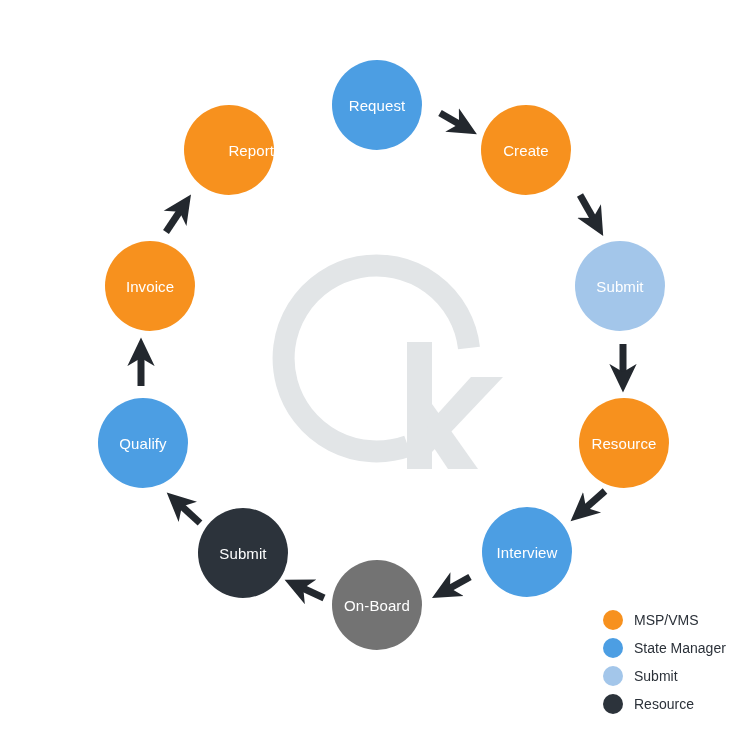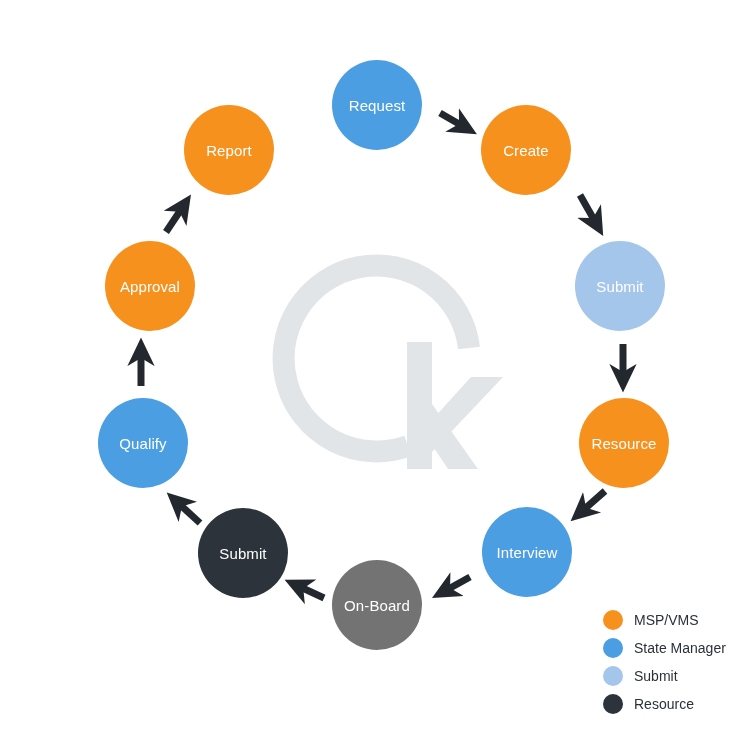--- a/index.html
+++ b/index.html
@@ -137,23 +137,23 @@
   <div class="node" style="left:332px;top:560px;width:90px;height:90px;background:#737373;">
     <span class="node-label">On-Board</span>
   </div>
   <div class="node" style="left:198px;top:508px;width:90px;height:90px;background:#2C333B;">
     <span class="node-label">Submit</span>
   </div>
   <div class="node" style="left:98px;top:398px;width:90px;height:90px;background:#4C9EE3;">
     <span class="node-label">Qualify</span>
   </div>
   <div class="node" style="left:105px;top:241px;width:90px;height:90px;background:#F7911E;">
-    <span class="node-label">Approval</span>
+    <span class="node-label">Invoice</span>
   </div>
-  <div class="node" style="left:184px;top:105px;width:90px;height:90px;background:#F7911E;">
+  <div class="node" style="left:184px;top:105px;width:90px;height:90px;background:#F7911E;justify-content:flex-end;">
     <span class="node-label">Report</span>
   </div>
 
   <div class="legend">
     <div class="legend-row">
       <span class="legend-dot" style="background:#F7911E;"></span>
       <span class="legend-label">MSP/VMS</span>
     </div>
     <div class="legend-row">
       <span class="legend-dot" style="background:#4C9EE3;"></span>

